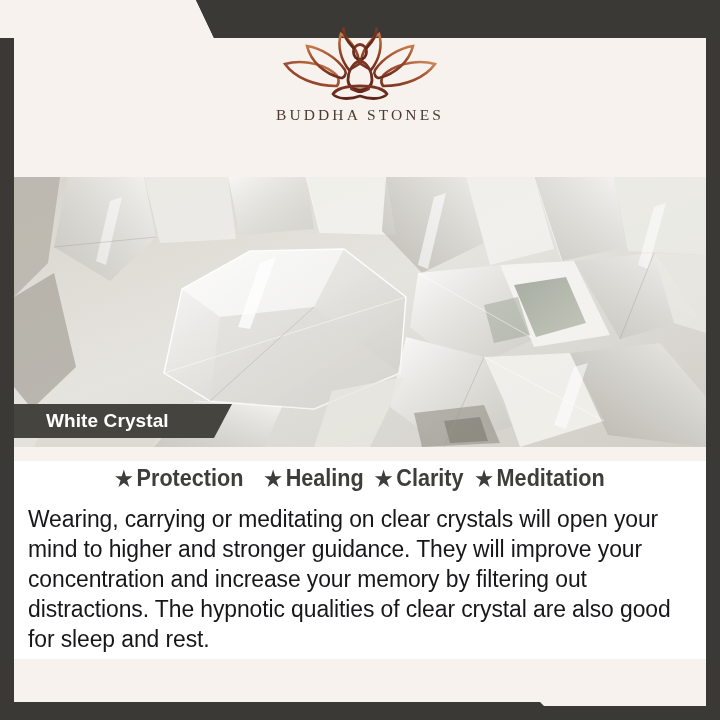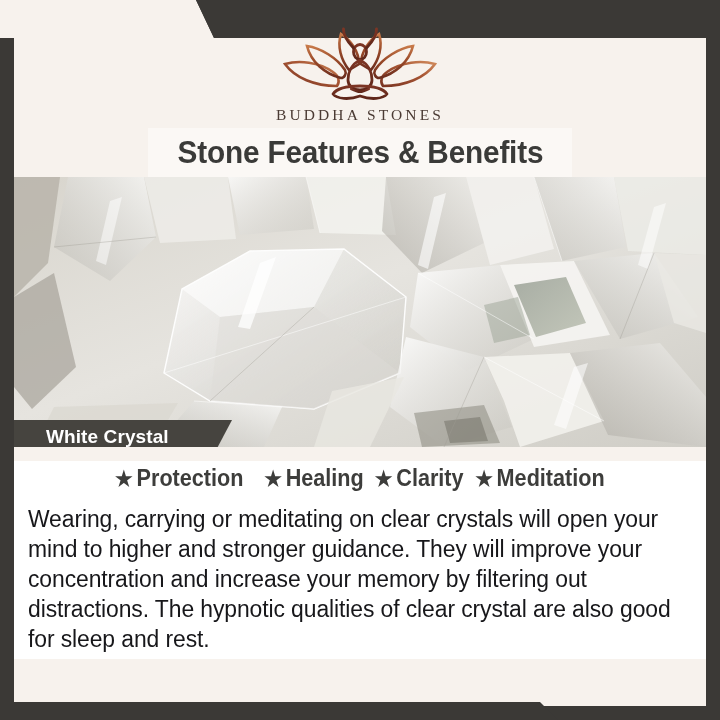--- a/index.html
+++ b/index.html
@@ -64,21 +64,21 @@
 
   
   #photo{
     position:absolute;left:14px;top:177px;width:692px;height:270px;
     overflow:hidden;background:#c9c6bf;
   }
   #photo svg{display:block;width:692px;height:270px;}
 
   
   #crystal-label{
-    position:absolute;left:14px;top:420px;width:218px;height:34px;
+    position:absolute;left:14px;top:404px;width:218px;height:34px;
     background:#46443f;
     clip-path:polygon(0 0, 218px 0, 200px 34px, 0 34px);
     display:flex;align-items:center;
   }
   #crystal-label-text{
     color:#ffffff;font-weight:bold;font-size:19px;
     margin-left:32px;letter-spacing:0.1px;
     font-family:"Liberation Sans",sans-serif;
   }
 
@@ -163,23 +163,20 @@
         <path d="M85 34 C77 38 73 46 73 54 C73 60 78 64 85 64 C92 64 97 60 97 54 C97 46 93 38 85 34 Z" fill="none" stroke="url(#bodyg)" stroke-width="2.8" stroke-linejoin="round"></path>
 
         <path d="M85 60 C74 60 62 62 58 68 C62 73 74 74 85 70 C96 74 108 73 112 68 C108 62 96 60 85 60 Z" fill="none" stroke="url(#bodyg)" stroke-width="2.8" stroke-linejoin="round"></path>
 
         <path d="M76 63 C80 65 83 66 85 66 C87 66 90 65 94 63" fill="none" stroke="url(#bodyg)" stroke-width="2.2" stroke-linecap="round"></path>
       </svg>
     </div>
     <div id="brand">BUDDHA STONES</div>
   </div>
 
-  <div id="title-banner">
-    <div id="title-text">Stone Features &amp; Benefits</div>
-  </div>
 
   <div id="photo">
     <svg viewBox="0 0 692 270" xmlns="http://www.w3.org/2000/svg" preserveAspectRatio="none">
       <defs>
         <linearGradient id="bgq" x1="0" y1="0" x2="1" y2="1">
           <stop offset="0%" stop-color="#d8d5cd"></stop>
           <stop offset="45%" stop-color="#e6e4df"></stop>
           <stop offset="100%" stop-color="#cfcdc6"></stop>
         </linearGradient>
         <linearGradient id="fa" x1="0" y1="0" x2="1" y2="1">

